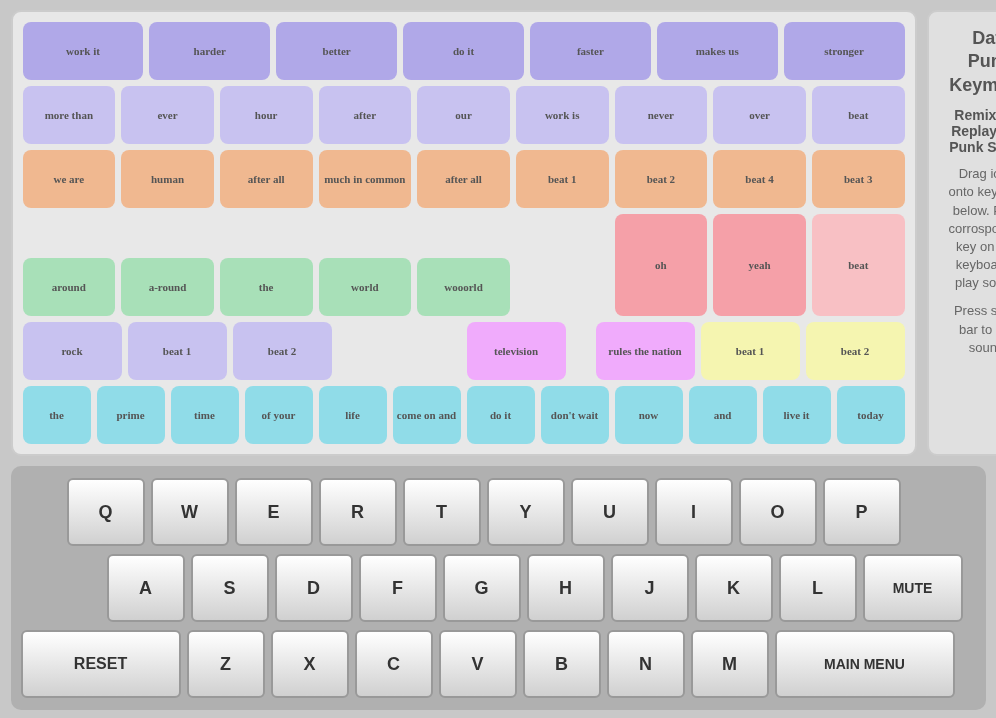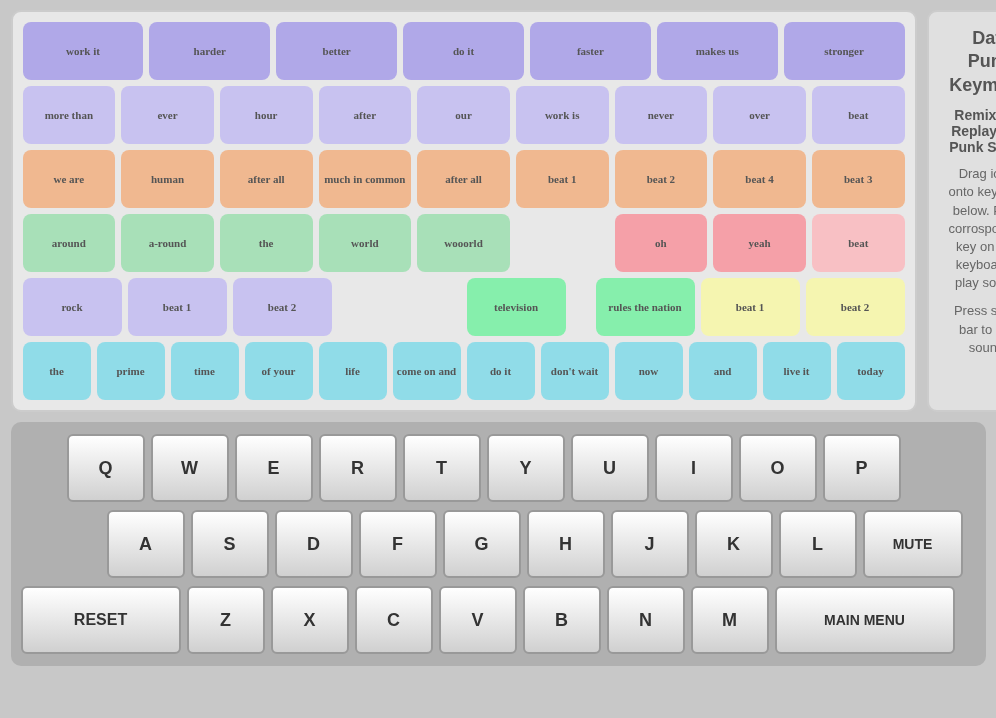--- a/index.html
+++ b/index.html
@@ -63,26 +63,26 @@
       border: none;
     }
 
     
     .purple { background: #b0a8e8; }
     
     .lavender { background: #c8c2f0; }
     
     .orange { background: #f0b890; }
     
-    .green { background: #a8e0b8; }
+    .green { background: #a8e0b8; margin-top: 44px; }
     
     .pink { background: #f5a0a8; }
     .pinklight { background: #f8c0c4; }
     
-    .yellow { background: #86efac; margin-left: 24px; }
+    .yellow { background: #f0abfc; margin-left: 24px; }
     .yellowlight { background: #f5f5b0; }
     
     .cyan { background: #90dce8; }
 
     .info-panel {
       background: #e0e0e0;
       border: 2px solid #ccc;
       border-radius: 10px;
       padding: 15px 20px;
       width: 230px;

